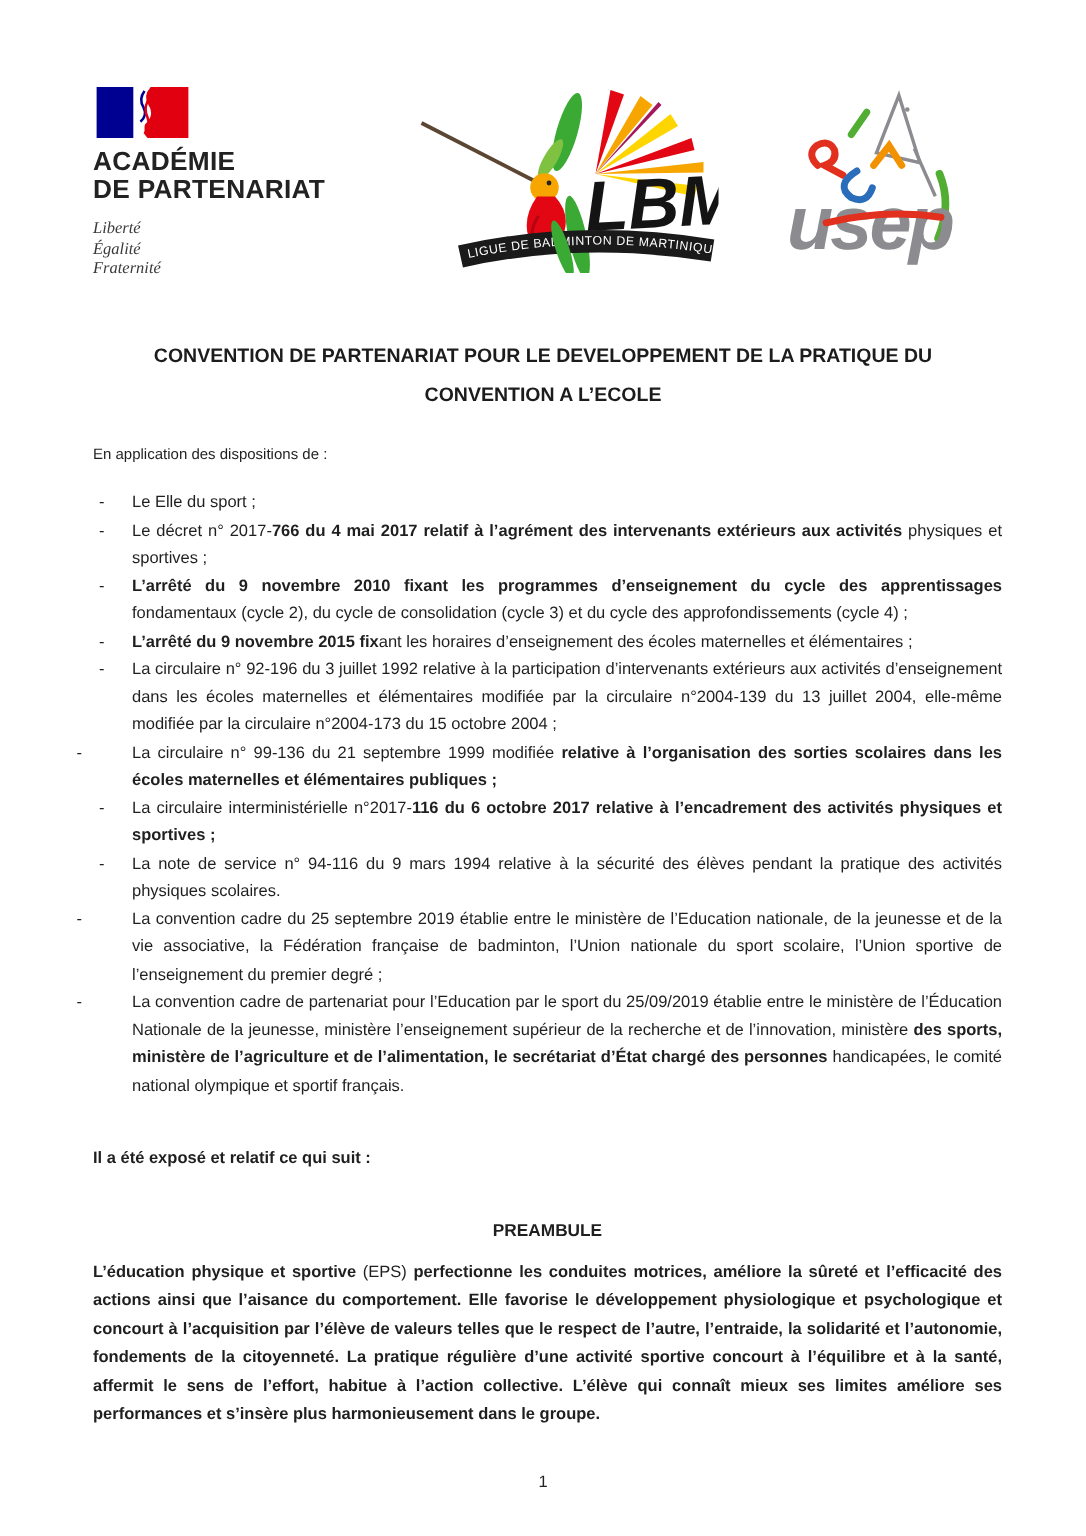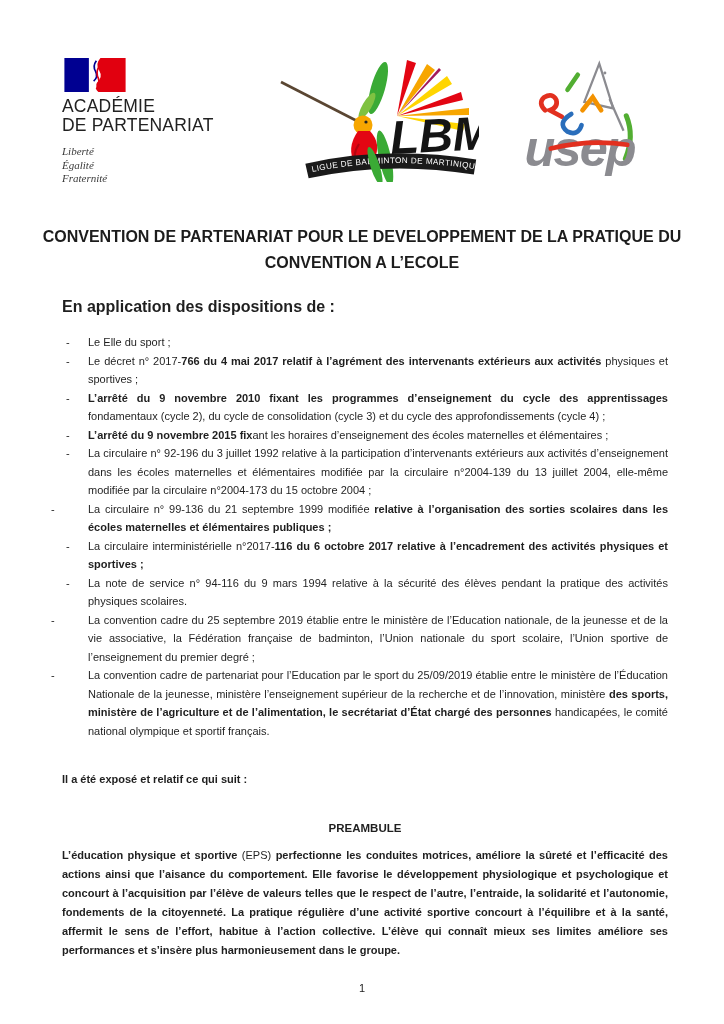--- a/index.html
+++ b/index.html
@@ -19,21 +19,21 @@
   .logos{
     display:flex;
     justify-content:space-between;
     align-items:flex-start;
     padding:58px 58px 0 62px;
     height:130px;
   }
   .logo-academie{width:178px;}
   .flag-wrap{margin-left:2px;}
   .acad-name{
-    font-weight:normal;
+    font-weight:bold;
     font-size:17.5px;
     line-height:19px;
     letter-spacing:.2px;
     color:#222;
     margin-top:3px;
   }
   .acad-motto{
     font-family:Liberation Serif, serif;
     font-style:italic;
     font-size:11px;
@@ -42,31 +42,31 @@
     margin-top:10px;
   }
   .logo-lbm{width:200px;margin-top:-4px;}
   .logo-usep{width:148px;}
 
   
   .doc-title{
     margin-top:36px;
     text-align:center;
     font-weight:bold;
-    font-size:16px;
+    font-size:13px;
     line-height:26px;
     color:#1c1c1c;
   }
 
   
   .doc-body{margin:0 56px 0 62px;}
   .intro-heading{
     margin-top:22px;
-    font-weight:bold;
-    font-size:16px;
+    font-weight:normal;
+    font-size:10px;
   }
   ul.legal-list{
     list-style:none;
     margin:17px 0 0 0;
     padding:0;
   }
   ul.legal-list li{
     position:relative;
     padding-left:26px;
     text-align:justify;

